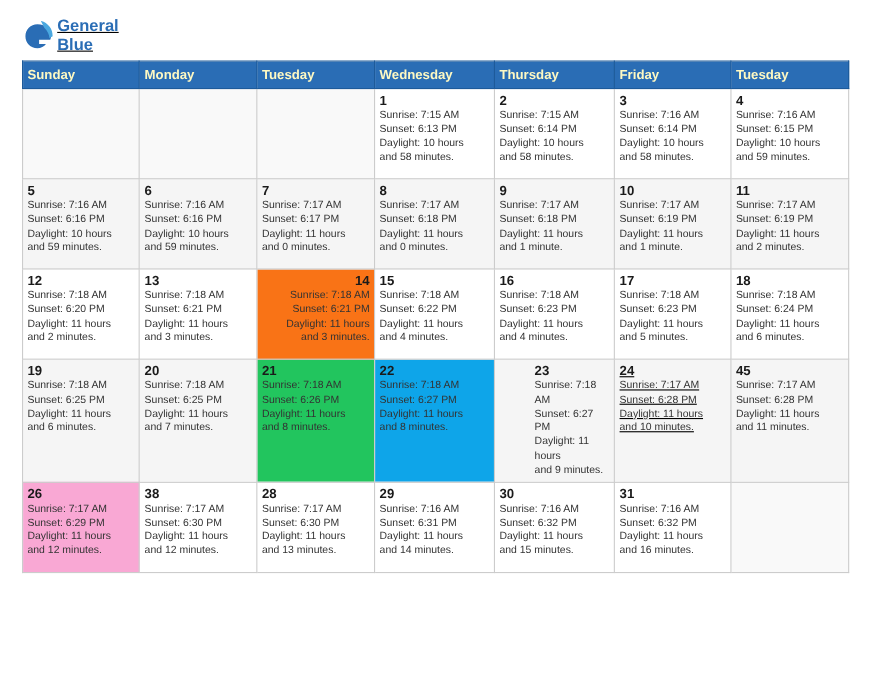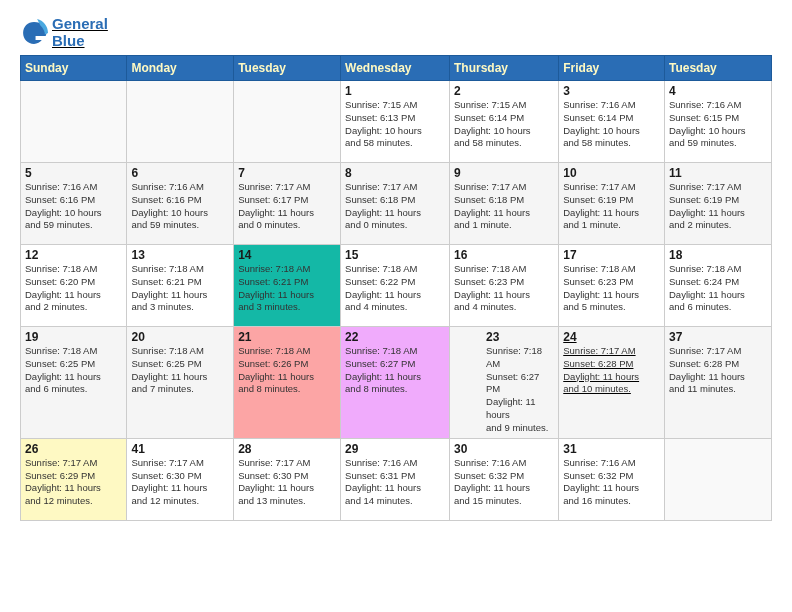--- a/index.html
+++ b/index.html
@@ -216,21 +216,21 @@
 Daylight: 11 hours
 and 2 minutes.</div>
           </td>
           <td style="background: rgb(255, 255, 255);">
             <span class="day-num">13</span>
             <div class="day-info" style="white-space: pre-line;">Sunrise: 7:18 AM
 Sunset: 6:21 PM
 Daylight: 11 hours
 and 3 minutes.</div>
           </td>
-          <td style="background: #14b8a6;">
+          <td style="background: #f97316; text-align: right;">
             <span class="day-num">14</span>
             <div class="day-info" style="white-space: pre-line;">Sunrise: 7:18 AM
 Sunset: 6:21 PM
 Daylight: 11 hours
 and 3 minutes.</div>
           </td>
           <td style="background: rgb(255, 255, 255);">
             <span class="day-num">15</span>
             <div class="day-info" style="white-space: pre-line;">Sunrise: 7:18 AM
 Sunset: 6:22 PM
@@ -267,28 +267,28 @@
 Daylight: 11 hours
 and 6 minutes.</div>
           </td>
           <td style="background: rgb(245, 245, 245);">
             <span class="day-num">20</span>
             <div class="day-info" style="white-space: pre-line;">Sunrise: 7:18 AM
 Sunset: 6:25 PM
 Daylight: 11 hours
 and 7 minutes.</div>
           </td>
-          <td style="background: #fca5a5;">
+          <td style="background: #22c55e;">
             <span class="day-num">21</span>
             <div class="day-info" style="white-space: pre-line;">Sunrise: 7:18 AM
 Sunset: 6:26 PM
 Daylight: 11 hours
 and 8 minutes.</div>
           </td>
-          <td style="background: #f0abfc;">
+          <td style="background: #0ea5e9;">
             <span class="day-num">22</span>
             <div class="day-info" style="white-space: pre-line;">Sunrise: 7:18 AM
 Sunset: 6:27 PM
 Daylight: 11 hours
 and 8 minutes.</div>
           </td>
           <td style="background: rgb(245, 245, 245); padding-left: 36px;">
             <span class="day-num">23</span>
             <div class="day-info" style="white-space: pre-line;">Sunrise: 7:18 AM
 Sunset: 6:27 PM
@@ -296,37 +296,37 @@
 and 9 minutes.</div>
           </td>
           <td style="background: rgb(245, 245, 245); text-decoration: underline;">
             <span class="day-num">24</span>
             <div class="day-info" style="white-space: pre-line;">Sunrise: 7:17 AM
 Sunset: 6:28 PM
 Daylight: 11 hours
 and 10 minutes.</div>
           </td>
           <td style="background: rgb(245, 245, 245);">
-            <span class="day-num">37</span>
+            <span class="day-num">45</span>
             <div class="day-info" style="white-space: pre-line;">Sunrise: 7:17 AM
 Sunset: 6:28 PM
 Daylight: 11 hours
 and 11 minutes.</div>
           </td>
         </tr>
         <tr>
-          <td style="background: #fef9c3; margin-top: 12px;">
+          <td style="background: #f9a8d4; margin-top: 12px;">
             <span class="day-num">26</span>
             <div class="day-info" style="white-space: pre-line;">Sunrise: 7:17 AM
 Sunset: 6:29 PM
 Daylight: 11 hours
 and 12 minutes.</div>
           </td>
           <td style="background: rgb(255, 255, 255);">
-            <span class="day-num">41</span>
+            <span class="day-num">38</span>
             <div class="day-info" style="white-space: pre-line;">Sunrise: 7:17 AM
 Sunset: 6:30 PM
 Daylight: 11 hours
 and 12 minutes.</div>
           </td>
           <td style="background: rgb(255, 255, 255);">
             <span class="day-num">28</span>
             <div class="day-info" style="white-space: pre-line;">Sunrise: 7:17 AM
 Sunset: 6:30 PM
 Daylight: 11 hours

